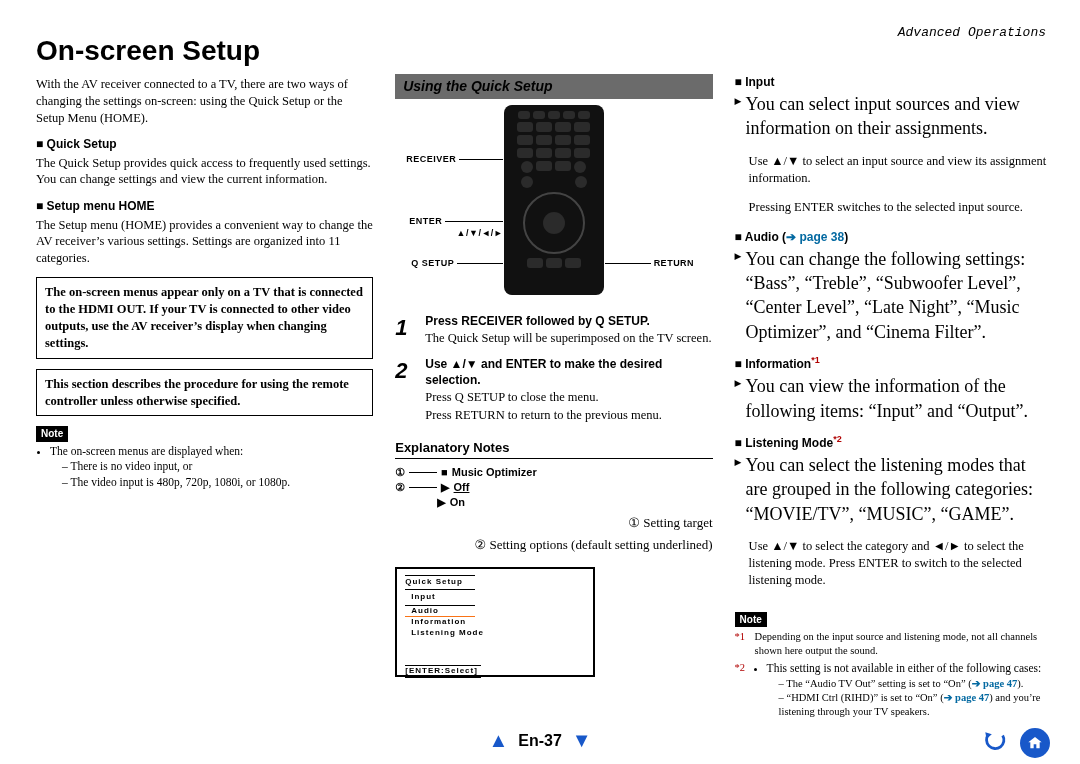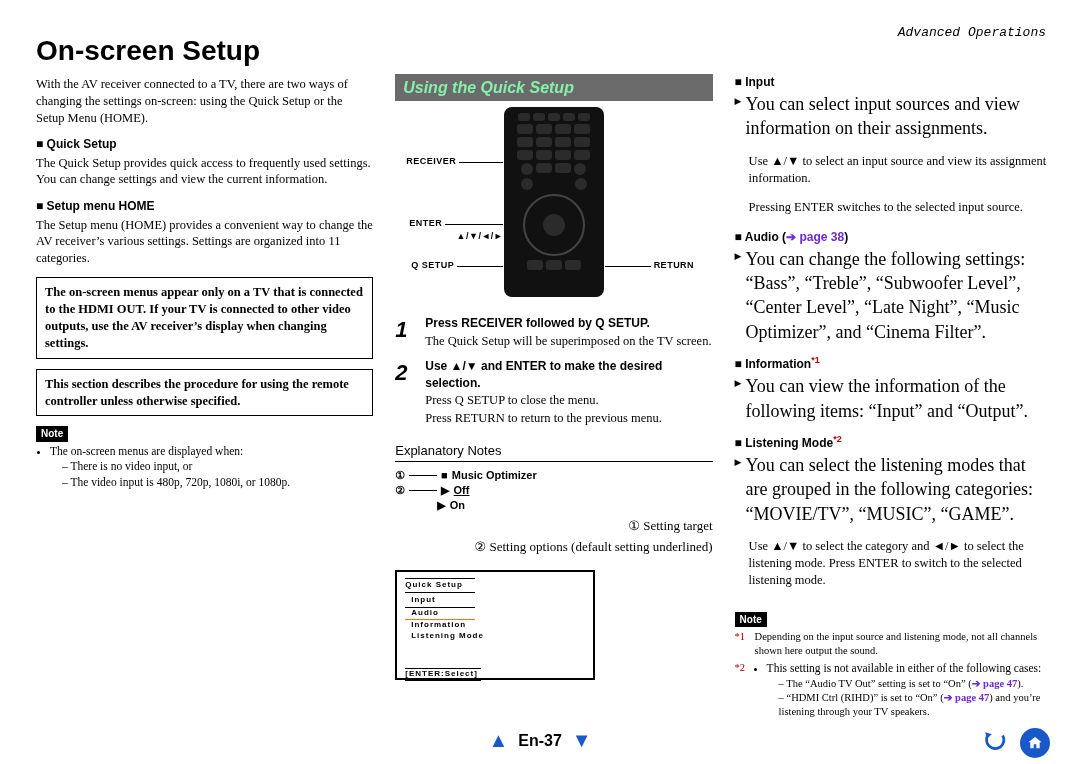--- a/index.html
+++ b/index.html
@@ -39,36 +39,36 @@
     display: flex;
     gap: 22px;
   }
   .col { flex: 1 1 0; min-width: 0; }
   .col.left  { flex-basis: 340px; }
   .col.mid   { flex-basis: 320px; }
   .col.right { flex-basis: 320px; }
 
   .sec-bar {
     background: #6b6b6b;
-    color: #86efac;
+    color: #000000;
     font-family: Arial, Helvetica, sans-serif;
     font-weight: 700;
     font-style: italic;
-    font-size: 16px;
+    font-size: 14px;
     padding: 3px 8px;
     margin-bottom: 6px;
   }
   .sq-label {
     font-family: Arial, Helvetica, sans-serif;
     font-weight: 700;
     font-size: 12px;
     margin-top: 10px;
   }
   .sq-label::before { content: "■ "; }
-  .link { color: #6d28d9; font-weight: 700; }
+  .link { color: #0369a1; font-weight: 700; }
   .para { margin: 2px 0; font-size: 12.5px; }
 
   .boldbox {
     border: 1.5px solid #000;
     padding: 6px 8px;
     margin-top: 10px;
     font-weight: 700;
     font-family: "Times New Roman", serif;
     font-size: 12.5px;
   }
@@ -104,21 +104,21 @@
   .lbl-right { text-align:left; }
 
   
   .step { display:flex; gap:10px; margin-top:8px; }
   .step .num { font-family: Arial, sans-serif; font-size:22px; font-weight:700; font-style:italic; width:20px; }
   .step .body { flex:1; font-size:12.5px; }
   .step .body .lead { font-weight:700; font-family: Arial, sans-serif; font-size:12px; }
   .step .body p { margin:1px 0; }
 
   .expl-head {
-    font-family: Arial, sans-serif; font-weight:400; font-size:13px;
+    font-family: Arial, sans-serif; font-weight:700; font-size:13px;
     border-bottom:1px solid #000; padding-bottom:2px; margin-top:14px;
   }
 
   .explain-box {
     margin-top:6px;
     font-family: Arial, sans-serif; font-size:11px; font-weight:700;
   }
   .explain-box .lrow { display:flex; align-items:center; gap:4px; }
   .explain-box .bar { display:inline-block; height:1px; background:#000; }
 

